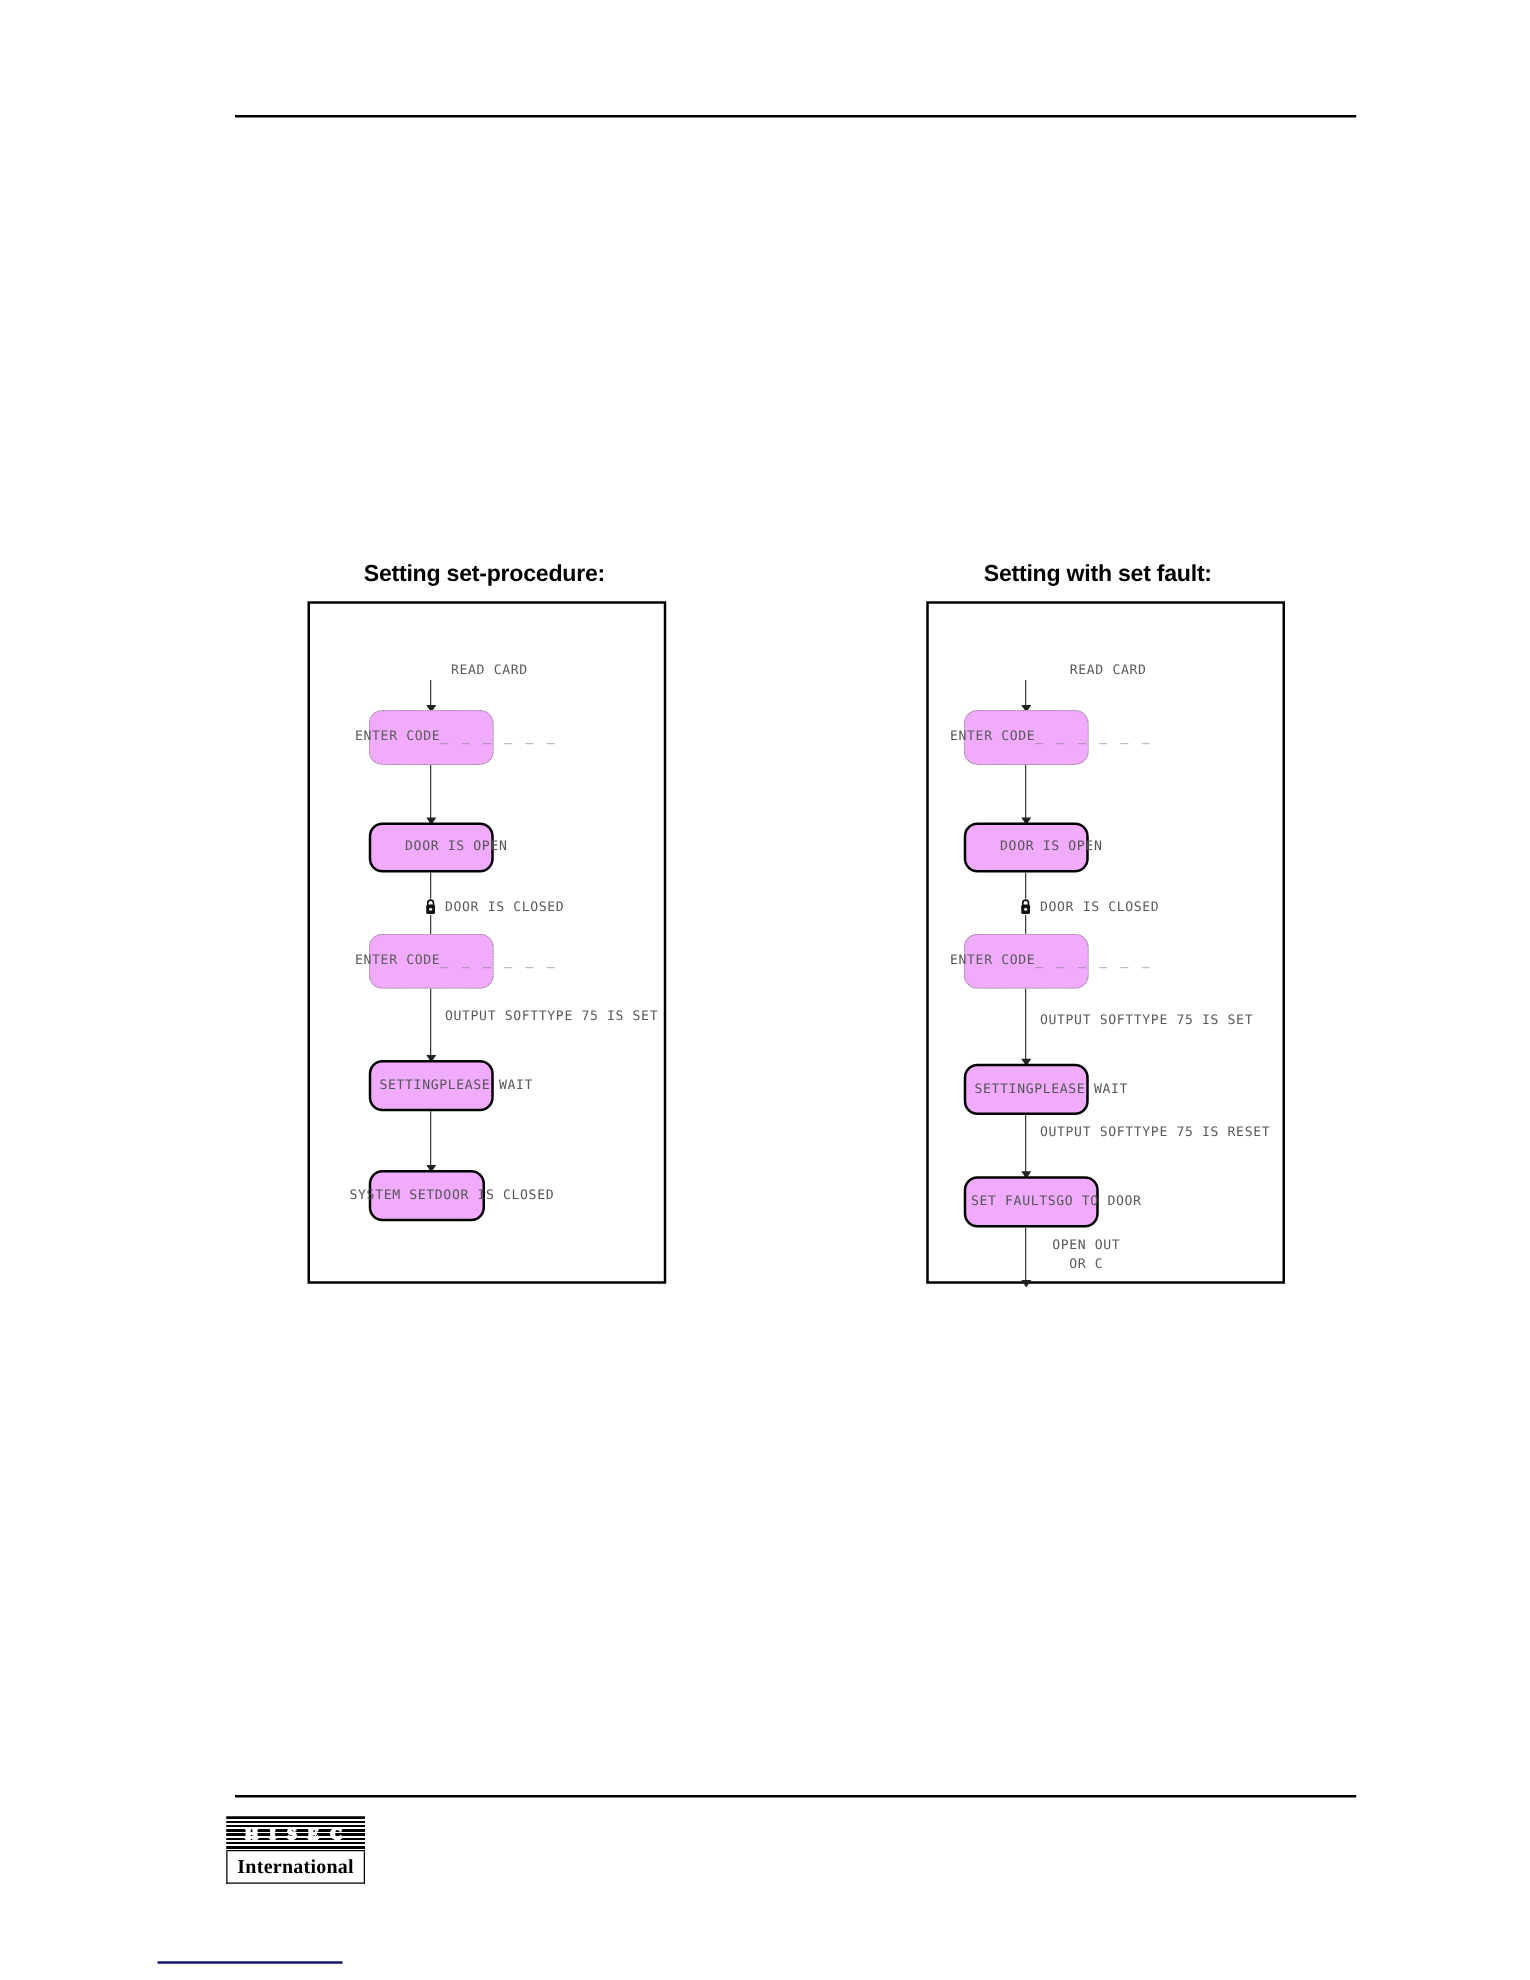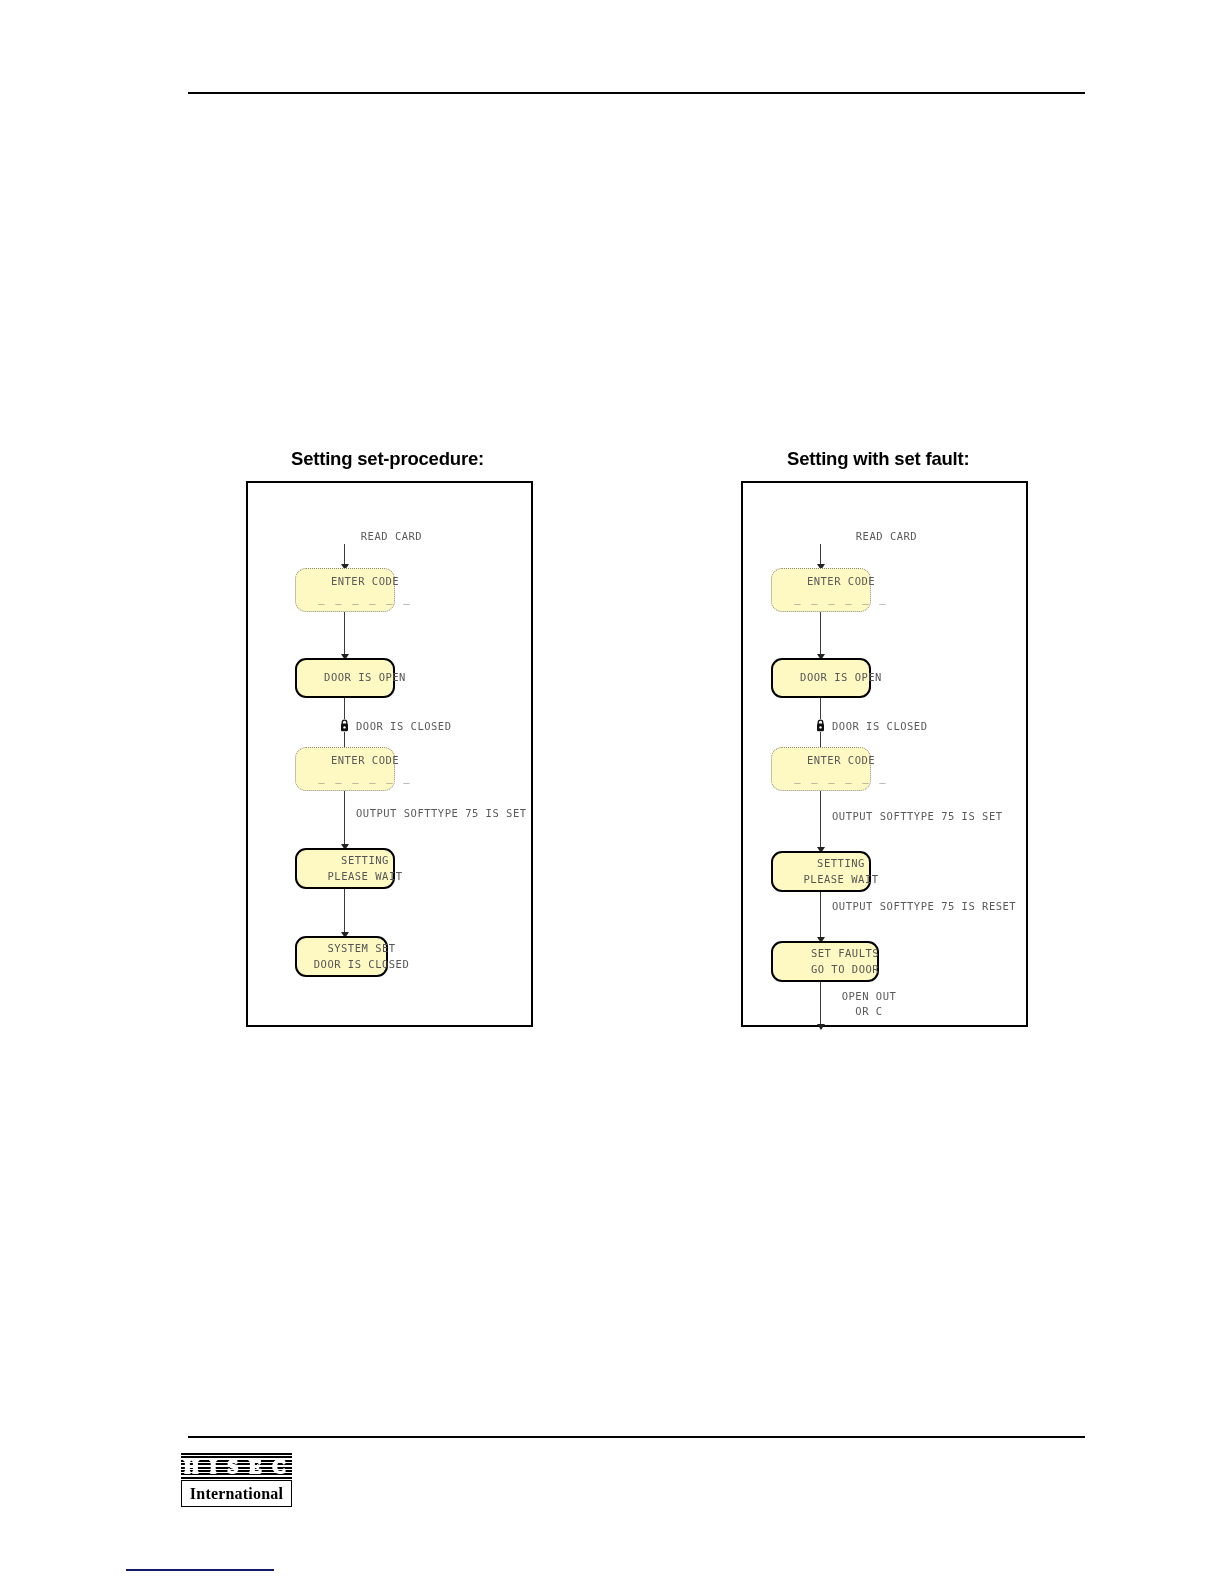--- a/index.html
+++ b/index.html
@@ -66,28 +66,28 @@
     width: 100%;
     height: 100%;
     margin-top: 16px;
   }
 
   
   .node {
     position: absolute;
     box-sizing: border-box;
     display: flex;
-    flex-direction: column;
+    flex-direction: row;
     align-items: center;
     justify-content: center;
     font-family: "DejaVu Sans Mono", monospace;
     font-size: 10.5px;
     color: #4a4a4a;
     letter-spacing: 0.5px;
-    background: #fef9c3;
+    background: #f0abfc;
     line-height: 1.45;
     white-space: nowrap;
     padding-left: 40px;
   }
   .node.solid {
     border: 2.4px solid #000000;
     border-radius: 11px;
     color: #555555;
   }
   .node.dotted {
@@ -154,21 +154,21 @@
       #ffffff 2px, #ffffff 3.4px
     );
     display: flex;
     align-items: center;
     justify-content: center;
     overflow: hidden;
   }
   .logo-top-text {
     font-family: "Liberation Serif", serif;
     font-weight: bold;
-    font-size: 19px;
+    font-size: 13px;
     color: #ffffff;
     letter-spacing: 3px;
     -webkit-text-stroke: 0.6px #ffffff;
     text-shadow:
        1px 0 0 #ffffff, -1px 0 0 #ffffff,
        0 1px 0 #ffffff, 0 -1px 0 #ffffff;
     white-space: nowrap;
   }
   .logo-bottom {
     width: 100%;

